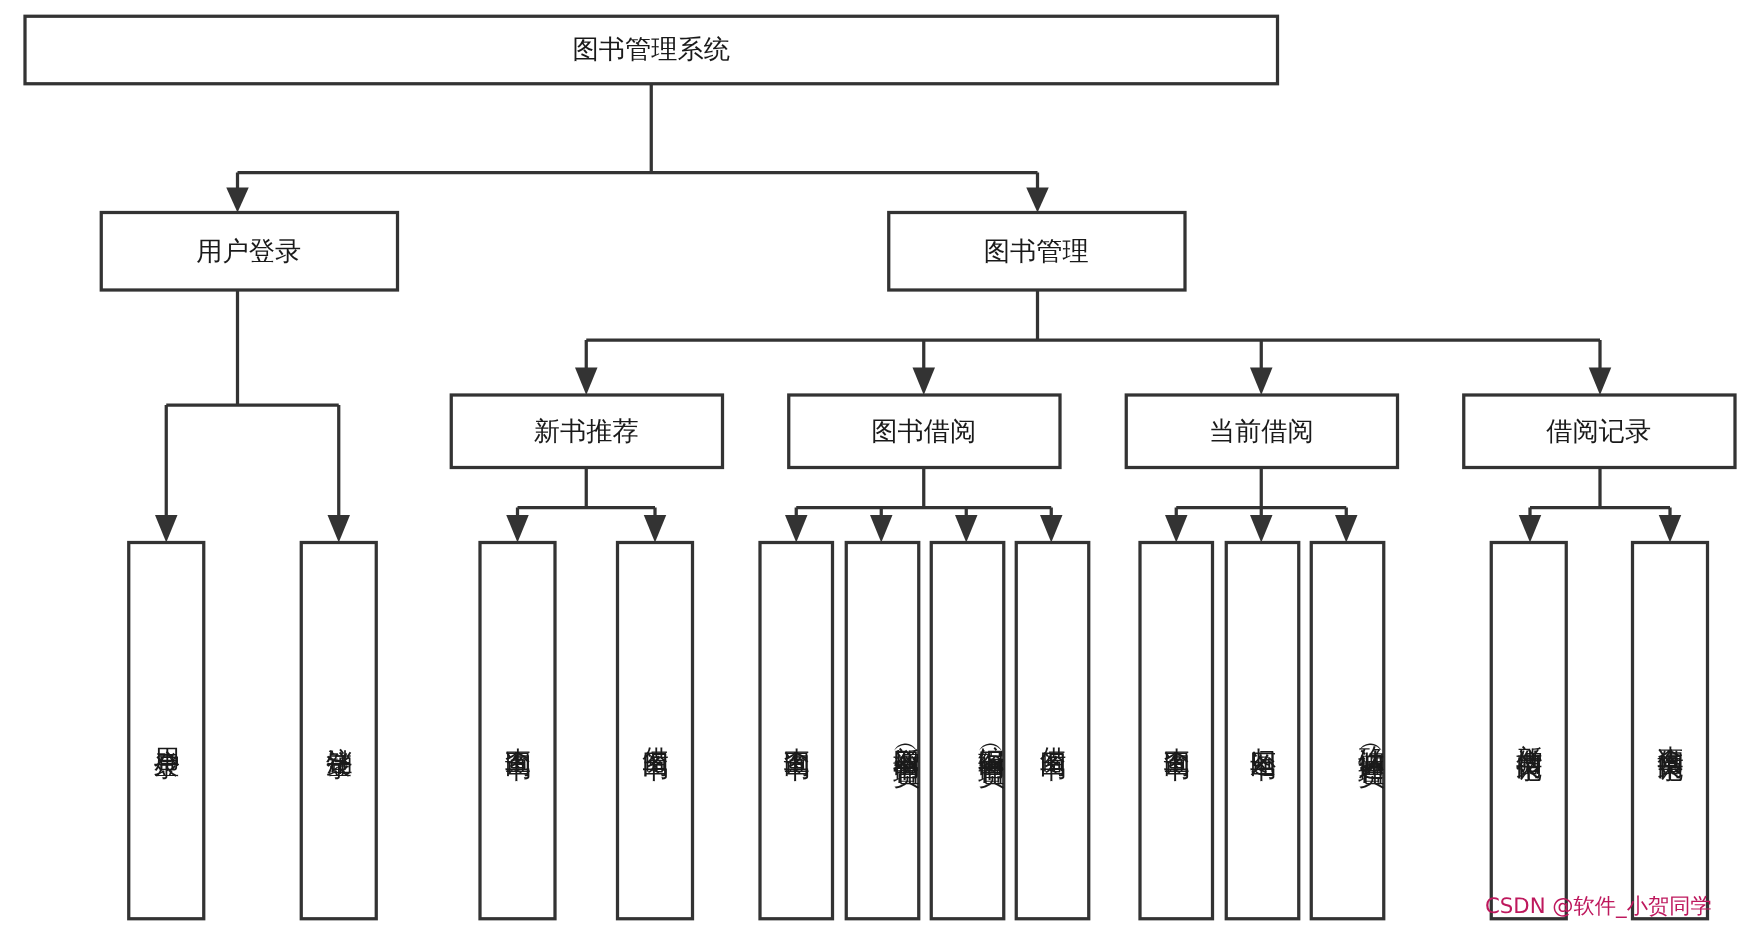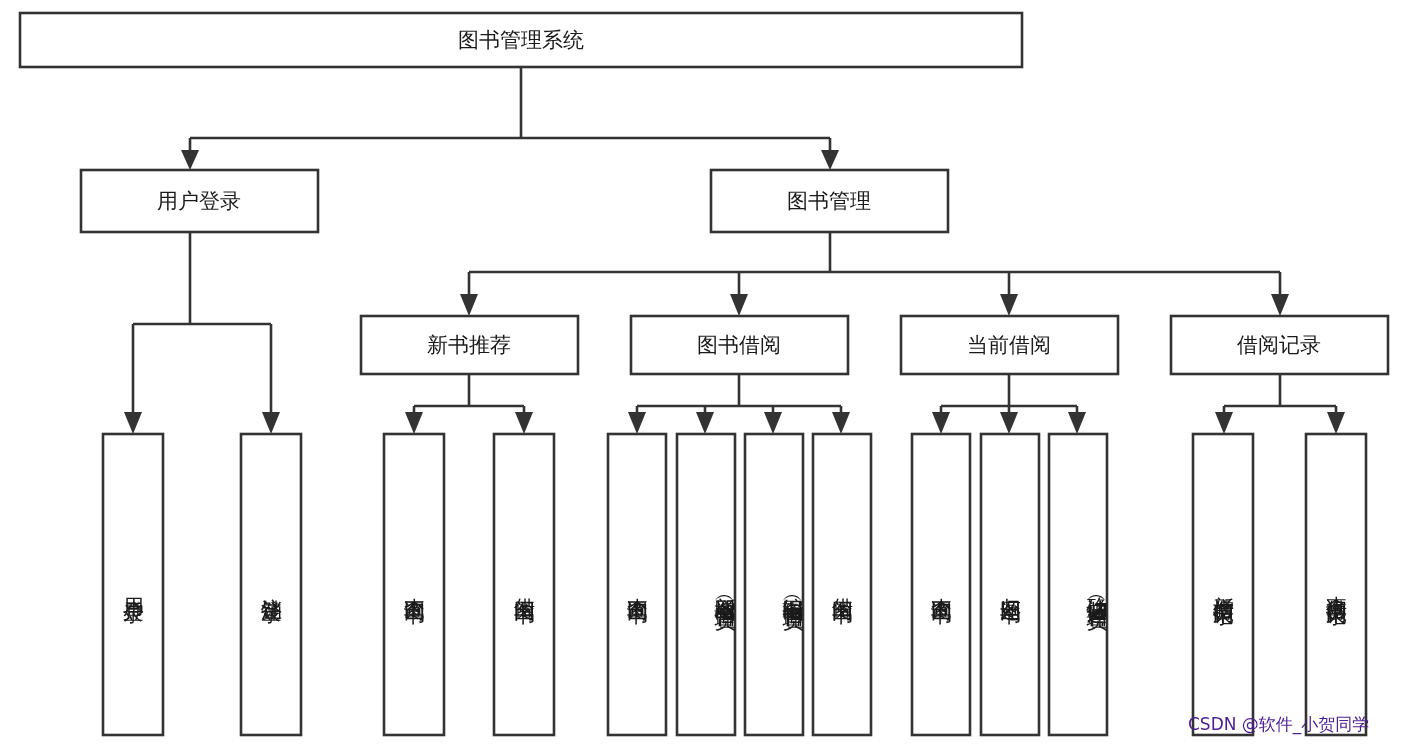--- a/index.html
+++ b/index.html
@@ -62,21 +62,21 @@
     display: flex;
     align-items: center;
     justify-content: center;
     white-space: nowrap;
     pointer-events: none;
   }
   .watermark {
     position: absolute;
     font-family: "DejaVu Sans", "Liberation Sans", sans-serif;
     font-size: 17px;
-    color: #4c1d95;
+    color: #be185d;
     white-space: nowrap;
     left: 1188px;
     top: 713px;
   }
 </style>
 </head>
 <body>
 
 <div id="diagram-root">
 

